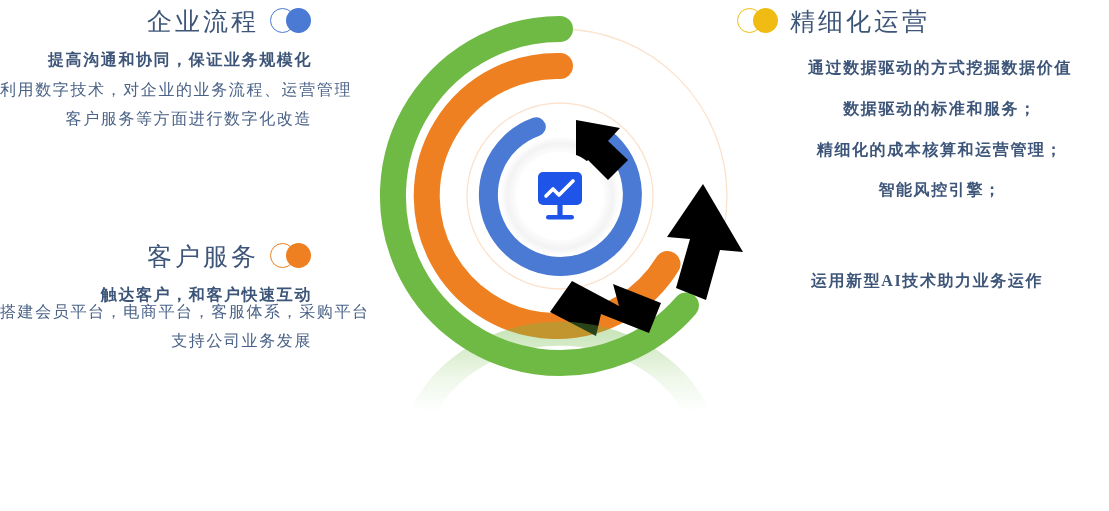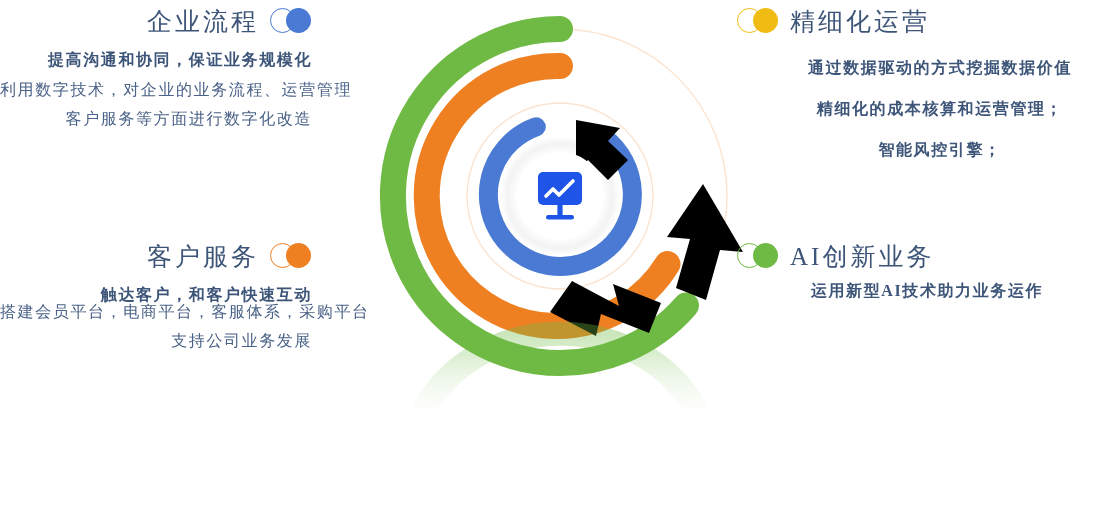--- a/index.html
+++ b/index.html
@@ -176,20 +176,21 @@
   <div class="block right" id="block-refined">
     <div class="head-row">
       <span class="dot-pair" style="color:#f0bc13">
         <span class="c-ring"></span>
         <span class="c-fill"></span>
       </span>
       <span class="head-title">精细化运营</span>
     </div>
     <div style="margin-top:26px; padding-left:46px">
       <div class="body-line bold">通过数据驱动的方式挖掘数据价值</div>
+      <div class="body-line bold" style="margin-top:24px">数据驱动的标准和服务；</div>
       <div class="body-line bold" style="margin-top:24px">精细化的成本核算和运营管理；</div>
       <div class="body-line bold" style="margin-top:24px">智能风控引擎；</div>
     </div>
   </div>
 
   <div class="block left" id="block-service">
     <div class="head-row">
       <span class="head-title">客户服务</span>
       <span class="dot-pair" style="color:#ef8022">
         <span class="c-ring"></span>
@@ -197,25 +198,18 @@
       </span>
     </div>
     <div style="margin-top:18px">
       <div class="body-line bold">触达客户，和客户快速互动</div>
       <div class="body-line" style="">搭建会员平台，电商平台，客服体系，采购平台</div>
       <div class="body-line" style="margin-top:12px">支持公司业务发展</div>
     </div>
   </div>
 
   <div class="block right" id="block-ai">
-    <div class="head-row">
-      <span class="dot-pair" style="color:#6fba44">
-        <span class="c-ring"></span>
-        <span class="c-fill"></span>
-      </span>
-      <span class="head-title">AI创新业务</span>
-    </div>
-    <div style="margin-top:14px; padding-left:20px">
+    <div style="margin-top:30px; padding-left:20px">
       <div class="body-line bold">运用新型AI技术助力业务运作</div>
     </div>
   </div>
 
 </div>
 
 </body></html>

